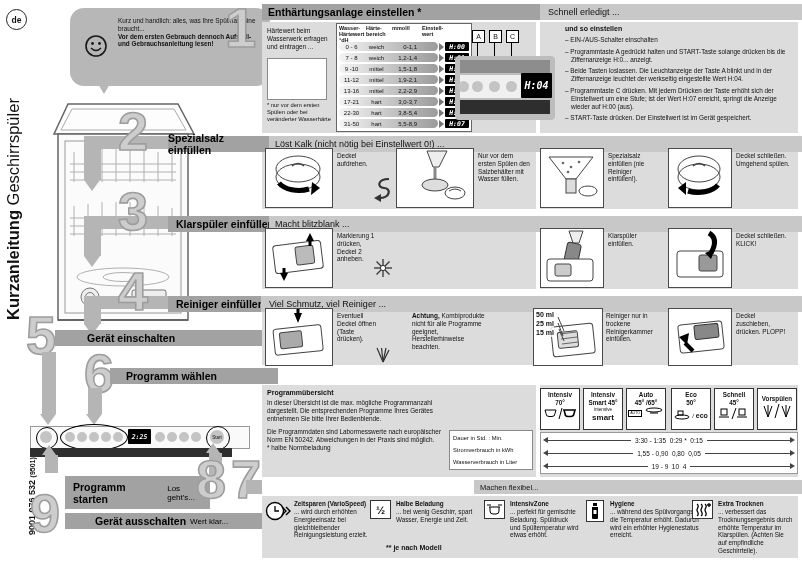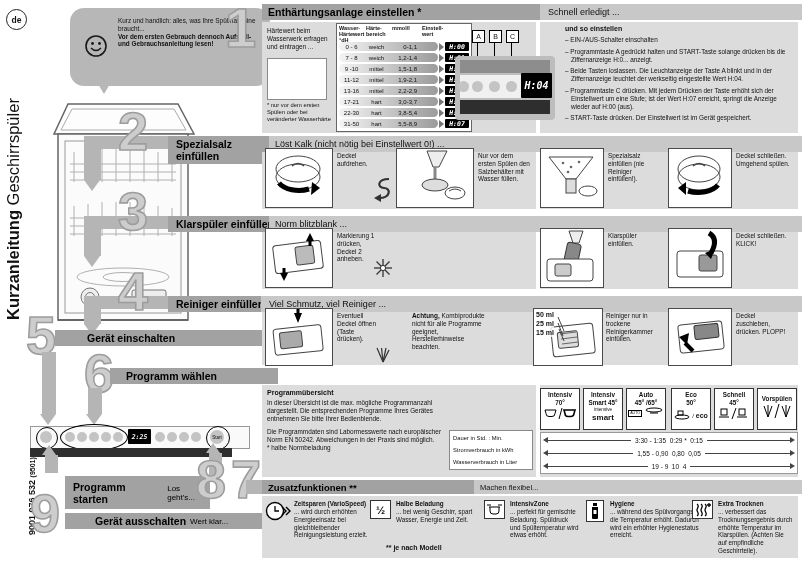--- a/index.html
+++ b/index.html
@@ -284,21 +284,21 @@
 
   <div class="a" style="left:565px;top:25px;width:230px">
     <div class="b" style="font-size:7px;margin-bottom:4px">und so einstellen</div>
     <div class="bullet">– EIN-/AUS-Schalter einschalten</div>
     <div class="bullet">– Programmtaste A gedrückt halten und START-Taste solange drücken bis die Ziffernanzeige H:0... anzeigt.</div>
     <div class="bullet">– Beide Tasten loslassen. Die Leuchtanzeige der Taste A blinkt und in der Ziffernanzeige leuchtet der werkseitig eingestellte Wert H:04.</div>
     <div class="bullet">– Programmtaste C drücken. Mit jedem Drücken der Taste erhöht sich der Einstellwert um eine Stufe; ist der Wert H:07 erreicht, springt die Anzeige wieder auf H:00 (aus).</div>
     <div class="bullet">– START-Taste drücken. Der Einstellwert ist im Gerät gespeichert.</div>
   </div>
 
-  <div class="a bD" style="left:168px;top:136px;width:101px;height:28px;padding-left:8px">
+  <div class="a bD" style="left:168px;top:136px;width:101px;height:16px;padding-left:0">
     <span>Spezialsalz einfüllen</span>
   </div>
   <div class="a bL" style="left:269px;top:136px;width:529px;height:16px;padding-left:6px">
     <span>Löst Kalk (nicht nötig bei Einstellwert 0!) ...</span>
   </div>
   <div class="a bg" style="left:262px;top:152px;width:274px;height:57px"></div>
   <div class="a bg" style="left:540px;top:152px;width:258px;height:57px"></div>
 
   <div class="a imgbox" style="left:265px;top:148px;width:66px;height:58px">
     <svg width="64" height="56" viewBox="0 0 64 56">
@@ -345,21 +345,21 @@
         <path d="M49 36 a22 13 0 0 1 -30 6" fill="none" stroke="#000" stroke-width="5"></path>
         <polygon points="17,46 9,39 17,33" fill="#000"></polygon>
       </svg>
   </div>
   <div class="a cap" style="left:736px;top:152px;width:56px">Deckel schließen. Umgehend spülen.</div>
 
   <div class="a bD" style="left:168px;top:216px;width:101px;height:16px;padding-left:8px">
     <span>Klarspüler einfüllen</span>
   </div>
   <div class="a bL" style="left:269px;top:216px;width:529px;height:16px;padding-left:6px">
-    <span>Norm blitzblank ...</span>
+    <span>Macht blitzblank ...</span>
   </div>
   <div class="a bg" style="left:262px;top:232px;width:274px;height:57px"></div>
   <div class="a bg" style="left:540px;top:232px;width:258px;height:57px"></div>
 
   <div class="a imgbox" style="left:265px;top:228px;width:66px;height:58px">
     <svg width="64" height="56" viewBox="0 0 64 56">
         <rect x="8" y="14" width="48" height="28" rx="3" transform="rotate(-7 32 28)" fill="#fff" stroke="#444"></rect>
         <rect x="30" y="18" width="18" height="18" rx="2" transform="rotate(-7 32 28)" fill="#bbb" stroke="#444"></rect>
         <polygon points="40,12 44,4 48,12" fill="#000"></polygon>
         <rect x="42.5" y="12" width="3" height="5" fill="#000"></rect>
@@ -543,23 +543,20 @@
         <span class="vtxt">1,55 - 0,90&nbsp;&nbsp;0,80&nbsp;&nbsp;0,05</span>
       </div>
     <div class="vrow">
         <div class="vline"></div>
         <div class="varL"></div>
         <div class="varR"></div>
         <span class="vtxt">19 - 9&nbsp;&nbsp;10&nbsp;&nbsp;4</span>
       </div>
   </div>
 
-  <div class="a bD" style="left:262px;top:480px;width:212px;height:14px;padding-left:6px;font-size:9.5px">
-    <span>Zusatzfunktionen **</span>
-  </div>
   <div class="a bL" style="left:474px;top:480px;width:324px;height:14px;padding-left:6px;font-size:7.5px">
     <span>Machen flexibel...</span>
   </div>
   <div class="a bg" style="left:262px;top:496px;width:536px;height:62px"></div>
 
   <svg class="a" style="left:265px;top:499px" width="26" height="24" viewBox="0 0 26 24">
     <circle cx="10" cy="12" r="8.5" fill="#fff" stroke="#000" stroke-width="1.4"></circle>
     <path d="M10 7 v5 h4" fill="none" stroke="#000" stroke-width="1.3"></path>
     <path d="M17 8 l4 4 -4 4 M21 8 l4 4 -4 4" fill="none" stroke="#000" stroke-width="1.4"></path>
   </svg>

